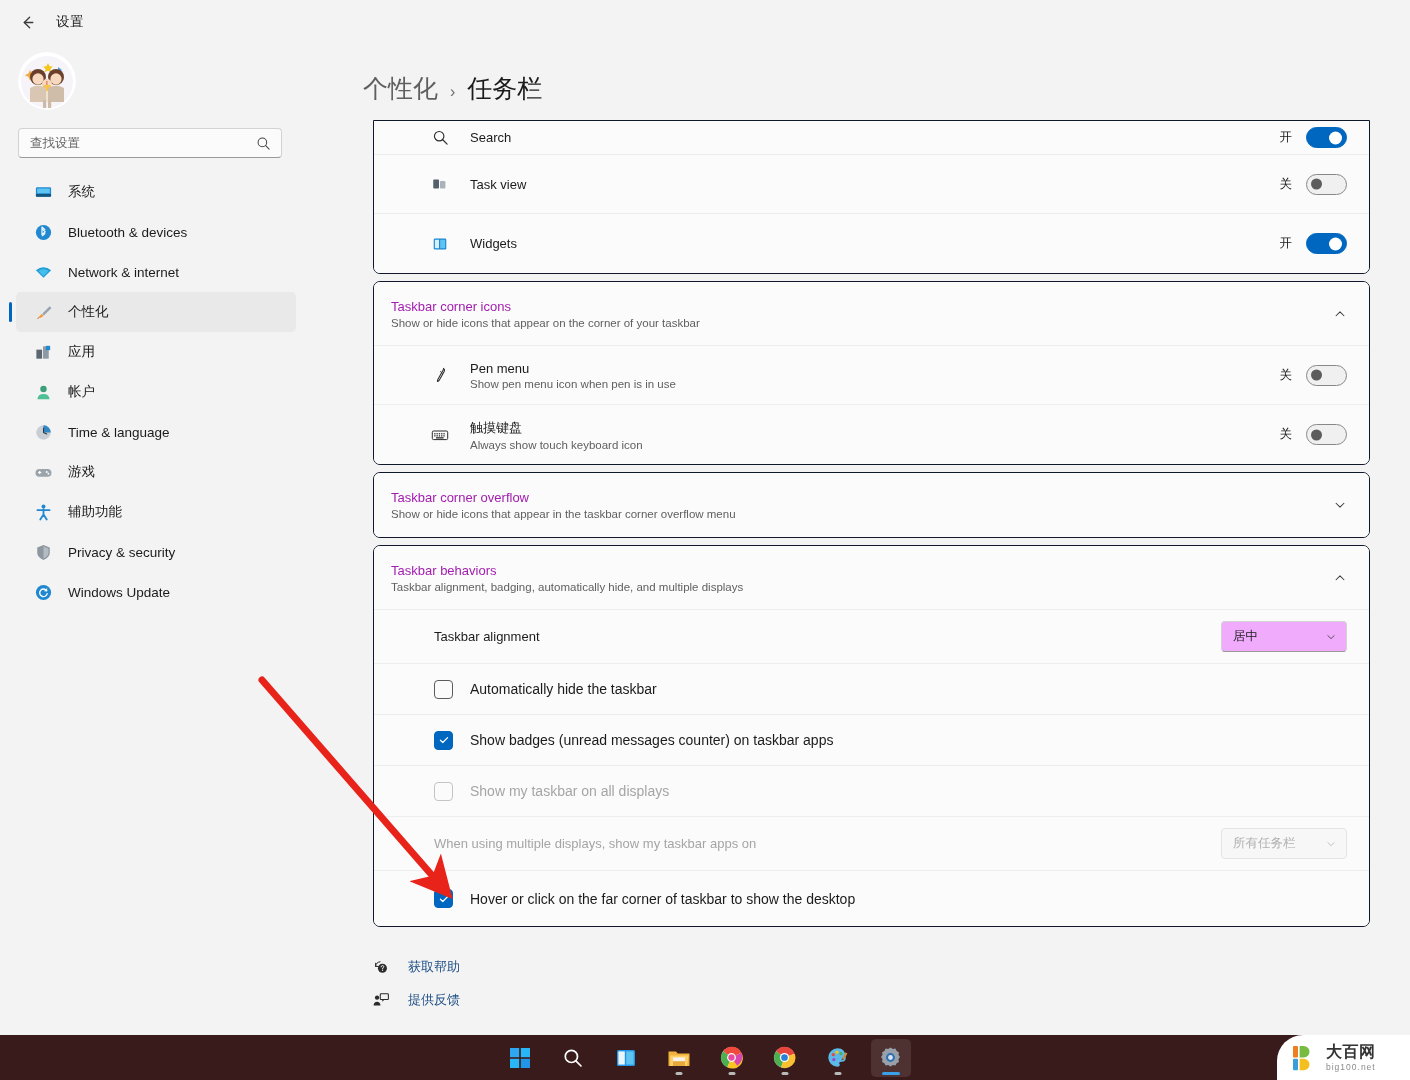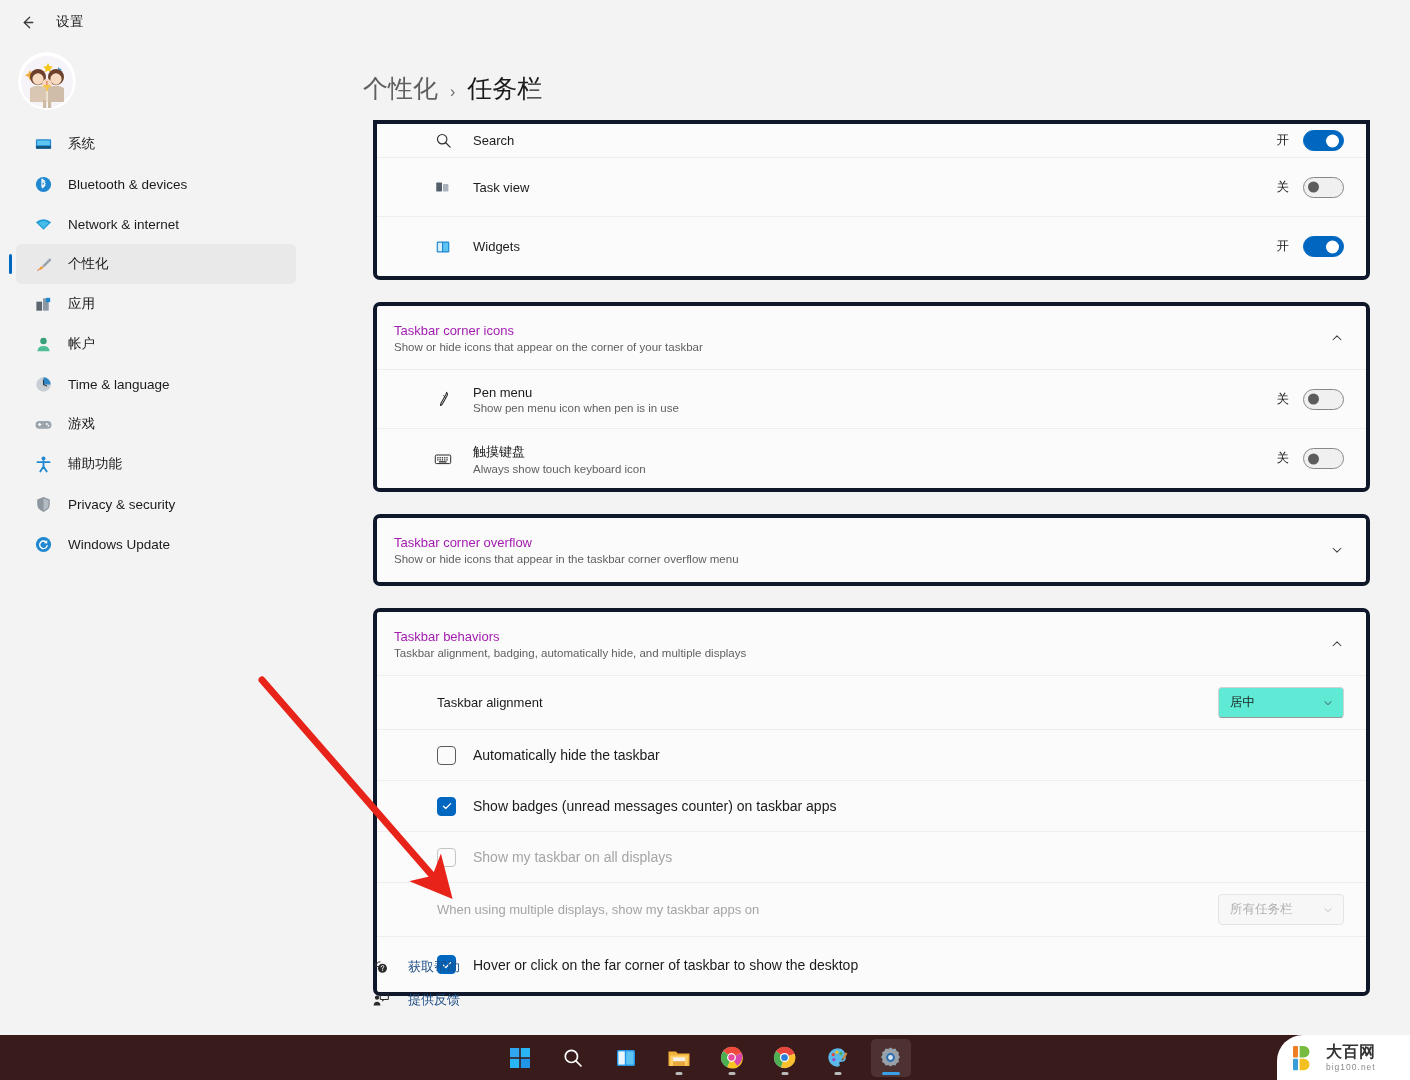--- a/index.html
+++ b/index.html
@@ -93,24 +93,24 @@
     padding: 72px 0 0 43px;
   }
   .bc-root { font-size: 25px; color: #5f5f5f; font-weight: 400; }
   .bc-sep  { font-size: 16px; color: #6c6c6c; }
   .bc-cur  { font-size: 25px; color: #1b1b1b; font-weight: 400; }
 
   .cards { position: absolute; left: 53px; top: 120px; width: 997px; }
 
   .card {
     background: #fbfbfb;
-    border: 4px solid #0f172a;
+    border: 1px solid #0f172a;
     border-radius: 7px;
     overflow: hidden;
-    margin-bottom: 22px;
+    margin-bottom: 7px;
   }
   .card.flush-top { border-top-left-radius: 0; border-top-right-radius: 0; }
 
   .row {
     display: flex; align-items: center;
     min-height: 59px;
     padding: 0 22px 0 0;
     border-bottom: 1px solid #eeeeee;
     background: #fbfbfb;
   }
@@ -186,21 +186,21 @@
     background: #fbfbfb;
   }
   .dd-row:last-child { border-bottom: none; }
   .dd-label { flex: 1; font-size: 13px; color: #1b1b1b; }
   .dd-label.disabled { color: #a5a5a5; }
   .dropdown {
     width: 126px; height: 31px;
     border: 1px solid #d2d2d2;
     border-bottom-color: #9a9a9a;
     border-radius: 4px;
-    background: #5eead4;
+    background: #f0abfc;
     display: flex; align-items: center; justify-content: space-between;
     padding: 0 9px 0 11px;
     cursor: pointer; flex: 0 0 126px;
   }
   .dropdown.disabled {
     background: #f7f7f7; border-color: #e4e4e4; border-bottom-color: #e4e4e4;
     cursor: default;
   }
   .dd-val { font-size: 12.5px; color: #1b1b1b; }
   .dropdown.disabled .dd-val { color: #b0b0b0; }
@@ -293,20 +293,29 @@
         <rect x="28.2" y="29" width="1.3" height="4" fill="#e97c5a"></rect>
 
         <path d="M12 36 q8 -5 16 0 l0 14 l-16 0z" fill="#d9c7b4"></path>
 
         <path d="M30 36 q8 -5 16 0 l0 14 l-16 0z" fill="#cfbca9"></path>
         <rect x="25" y="48" width="3.2" height="8" fill="#cdbba6"></rect>
         <rect x="30" y="48" width="3.2" height="8" fill="#cdbba6"></rect>
       </svg>
     </div>
 
+    <div class="search-box">
+      <input type="text" placeholder="查找设置" style="">
+      <span class="search-ico">
+        <svg width="15" height="15" viewBox="0 0 16 16" fill="none">
+          <circle cx="6.8" cy="6.8" r="4.6" stroke="#444" stroke-width="1.1"></circle>
+          <path d="M10.3 10.3 L14 14" stroke="#444" stroke-width="1.1" stroke-linecap="round"></path>
+        </svg>
+      </span>
+    </div>
 
     <div class="nav">
 
       <div class="nav-item">
         <span class="nav-ico">
           <svg width="19" height="19" viewBox="0 0 20 20">
             <rect x="2" y="4.5" width="16" height="10" rx="1.3" fill="#1f88d0"></rect>
             <rect x="2" y="11.5" width="16" height="3" rx="1" fill="#12557f"></rect>
             <rect x="3.3" y="5.8" width="13.4" height="5" fill="#5ec4f2"></rect>
           </svg>

